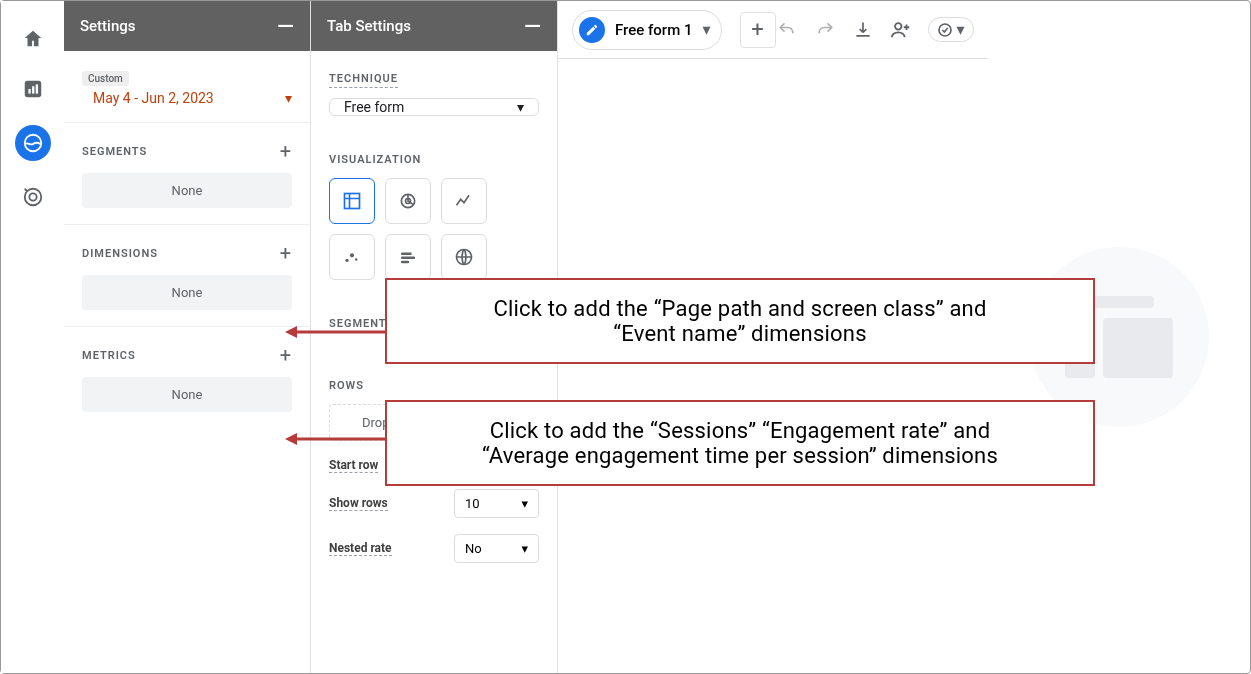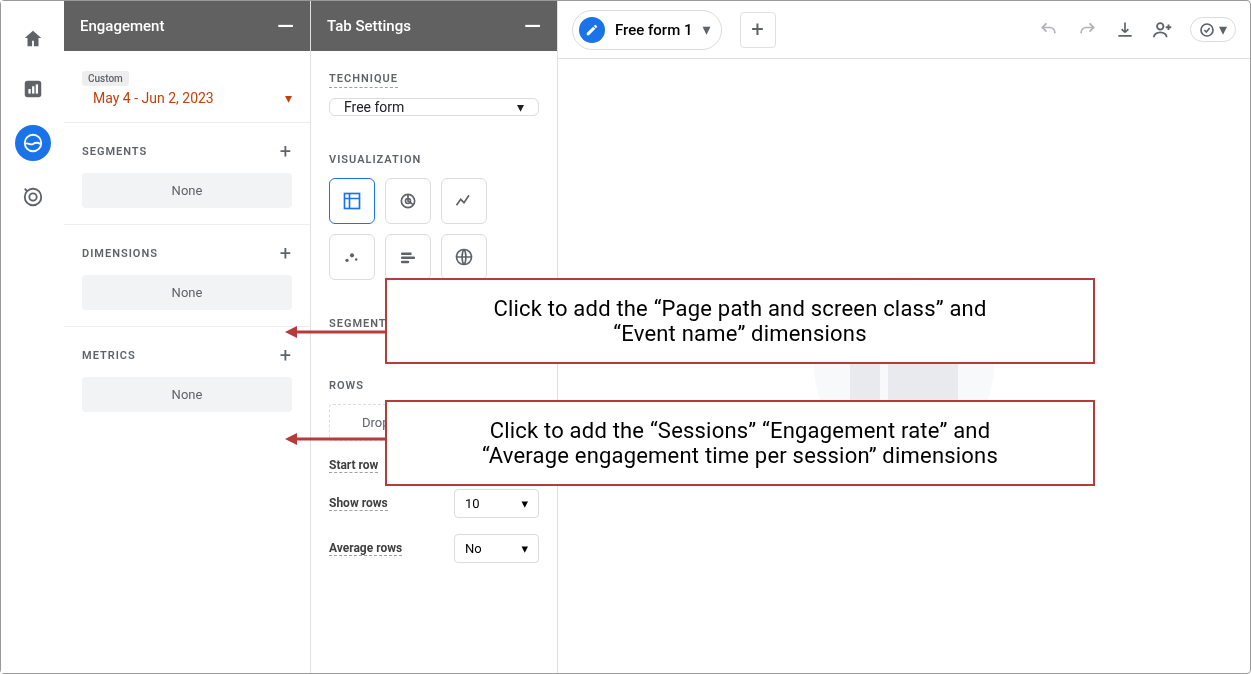--- a/index.html
+++ b/index.html
@@ -35,21 +35,21 @@
   .viz-cell { width:46px; height:46px; border:1px solid #dadce0; border-radius:6px; display:flex; align-items:center; justify-content:center; color:#5f6368;}
   .viz-cell.selected { border:1.5px solid #1a73e8; color:#1a73e8;}
   .viz-cell svg { width:20px; height:20px; }
   .drop-box { border:1px dashed #dadce0; border-radius:4px; padding:10px; font-size:13px; color:#5f6368; text-align:center; }
   .row-config { display:flex; align-items:center; justify-content:space-between; margin-top:16px; }
   .row-config .lbl { font-size:12px; color:#404040; border-bottom:1px dashed #9aa0a6;font-weight:bold; }
   .row-config .val-box { border:1px solid #dadce0; border-radius:4px; padding:6px 10px; font-size:13px; width:85px; display:flex; justify-content:space-between; align-items:center;}
   .row-config .val-num { font-size:14px; padding-left:8px; width:85px; }
 
   
-  .canvas { flex:1; display:flex; flex-direction:column; }
+  .canvas { flex:1; display:flex; flex-direction:row; }
   .canvas-toolbar { height:58px; border-bottom:1px solid #e0e0e0; display:flex; align-items:center; padding:0 14px; justify-content:space-between; }
   .tab-pill { display:flex; align-items:center; gap:10px; border:1px solid #dadce0; border-radius:22px; padding:6px 10px 6px 6px; }
   .tab-pencil { background:#1a73e8; color:#fff; width:26px; height:26px; border-radius:50%; display:flex; align-items:center; justify-content:center; }
   .tab-name { font-size:15px; font-weight:500; }
   .tab-drop { color:#5f6368; }
   .add-tab { width:36px; height:36px; border:1px solid #e0e0e0; border-radius:4px; display:flex; align-items:center; justify-content:center; color:#5f6368; margin-left:18px; font-size:22px;}
   .toolbar-actions { display:flex; align-items:center; gap:16px; color:#5f6368;}
   .toolbar-actions .action { display:flex; align-items:center; justify-content:center; width:22px; height:22px;}
   .action.disabled { opacity:.5; }
   .status { border:1px solid #dadce0; border-radius:16px; padding:2px 8px; display:flex; align-items:center; gap:4px;}
@@ -94,21 +94,21 @@
         <svg viewBox="0 0 24 24" fill="none" stroke="currentColor" stroke-width="2">
           <circle cx="12" cy="12" r="9"></circle>
           <circle cx="12" cy="12" r="4"></circle>
           <path d="M3 3l3 3"></path>
         </svg>
       </div>
   </div>
 
   <div class="panel variables">
     <div class="panel-header">
-      <span>Engagement</span>
+      <span>Settings</span>
       <span class="minus">—</span>
     </div>
     <div class="section">
       <div><span class="custom-chip">Custom</span></div>
       <div class="date-range">
         <span>May 4 - Jun 2, 2023</span>
         <span>▾</span>
       </div>
     </div>
     <div class="section">
@@ -198,21 +198,21 @@
         <span class="val-num">1</span>
       </div>
       <div class="row-config">
         <span class="lbl">Show rows</span>
         <span class="val-box">
             <span>10</span>
             <span>▾</span>
           </span>
       </div>
       <div class="row-config">
-        <span class="lbl">Average rows</span>
+        <span class="lbl">Nested rate</span>
         <span class="val-box">
             <span>No</span>
             <span>▾</span>
           </span>
       </div>
     </div>
   </div>
 
   <div class="canvas">
     <div class="canvas-toolbar">

